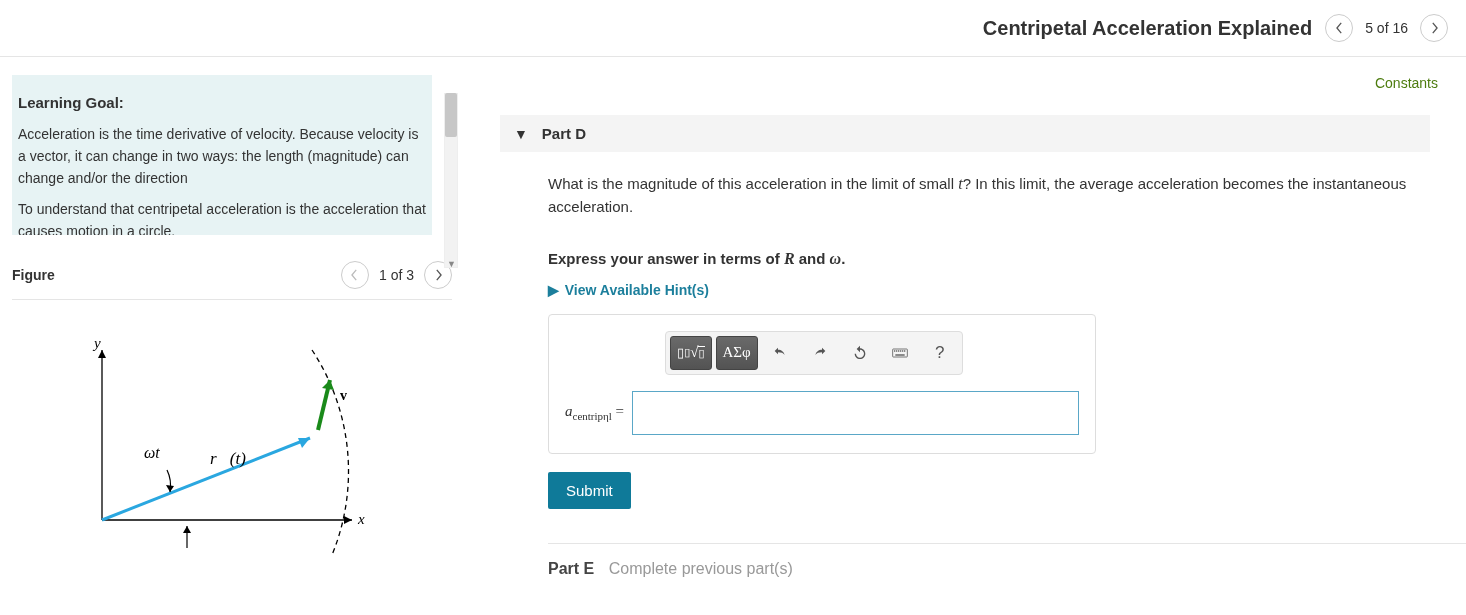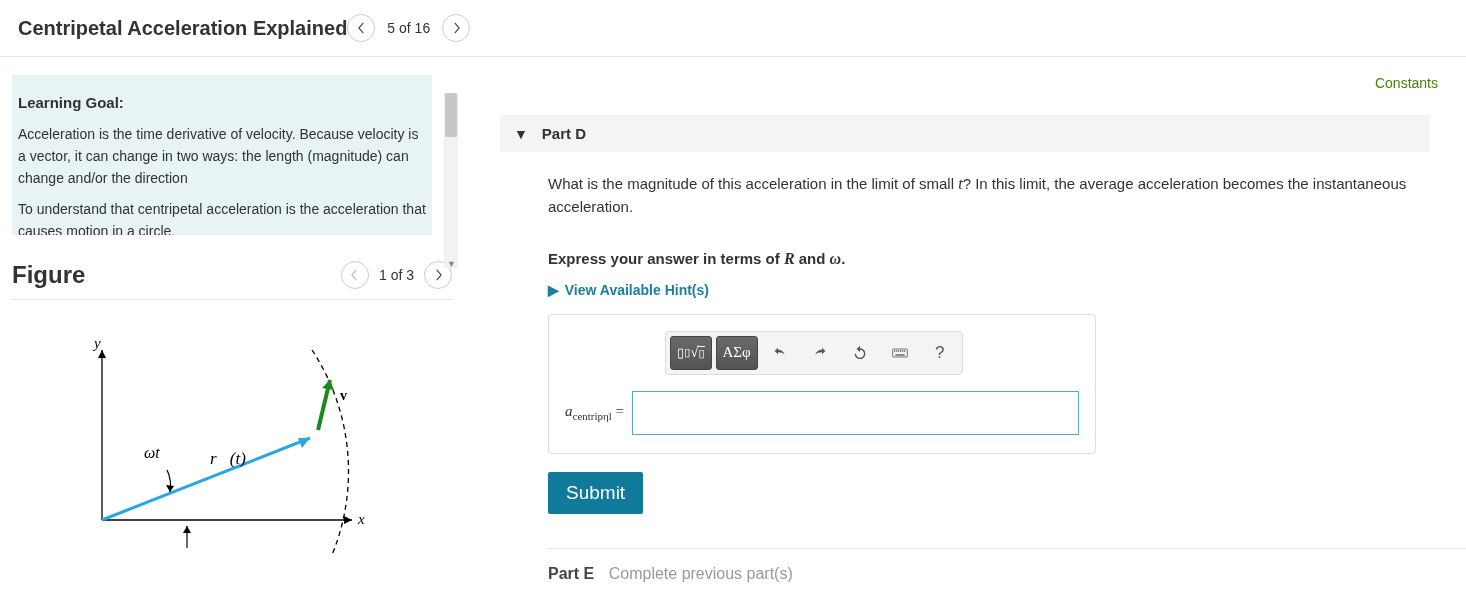--- a/index.html
+++ b/index.html
@@ -9,23 +9,24 @@
     color: #333;
     background: #fff;
     width: 1466px;
     height: 615px;
     overflow: hidden;
   }
   
   .topbar {
     display: flex;
     align-items: center;
-    justify-content: flex-start;
+    justify-content: flex-end;
     padding: 14px 18px 14px 18px;
     border-bottom: 1px solid #e5e5e5;
+    gap: 13px;
   }
   .topbar h1 {
     font-size: 20px;
     font-weight: bold;
     color: #333;
   }
   .nav-group {
     display: flex;
     align-items: center;
     gap: 12px;
@@ -92,21 +93,21 @@
   
   .figure-row {
     display: flex;
     align-items: center;
     justify-content: space-between;
     margin-top: 26px;
     padding-bottom: 10px;
     border-bottom: 1px solid #e5e5e5;
     width: 440px;
   }
-  .figure-row h2 { font-size: 24px; font-weight: bold; }
+  .figure-row h2 { font-size: 14px; font-weight: bold; }
   .fig-nav { display: flex; align-items: center; gap: 10px; color:#333;}
   
   .figure-area {
     margin-top: 30px;
     padding-left: 60px;
   }
   
   .constants-row {
     text-align: right;
     padding-right: 16px;
@@ -183,21 +184,21 @@
     border: 1px solid #5aa7c7;
     padding: 4px 8px;
     font-size: 15px;
   }
   .submit-btn {
     margin-top: 18px;
     background: #0f7a99;
     color: #fff;
     border: none;
     padding: 10px 18px;
-    font-size: 19px;
+    font-size: 15px;
     border-radius: 2px;
     cursor: pointer;
   }
   .part-e-row {
     margin-top: 34px;
     border-top: 1px solid #e5e5e5;
     padding-top: 16px;
     width: 960px;
     color: #999;
     font-size: 16px;

